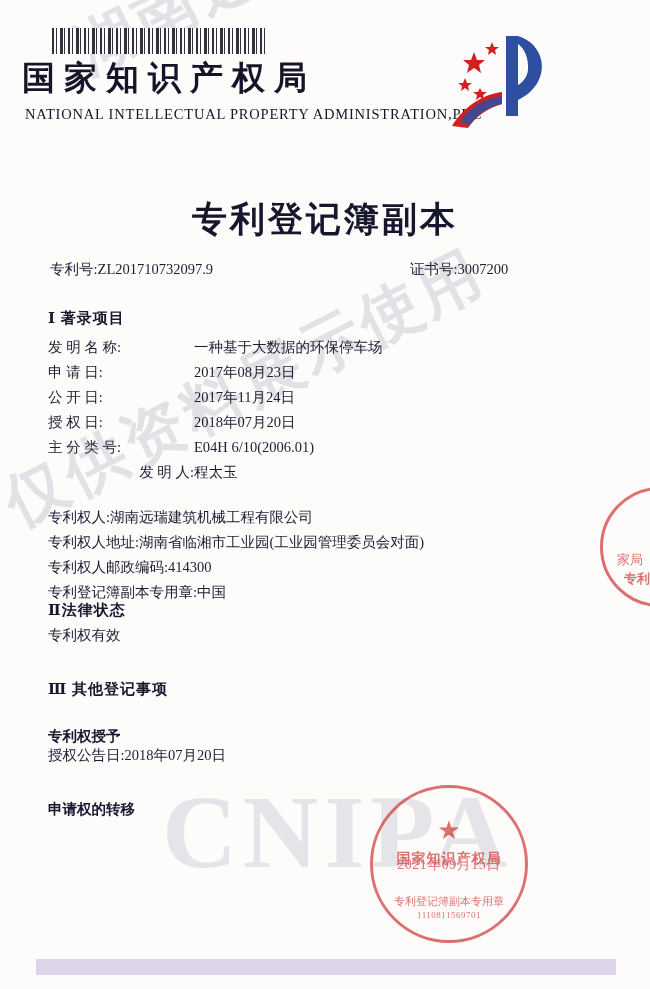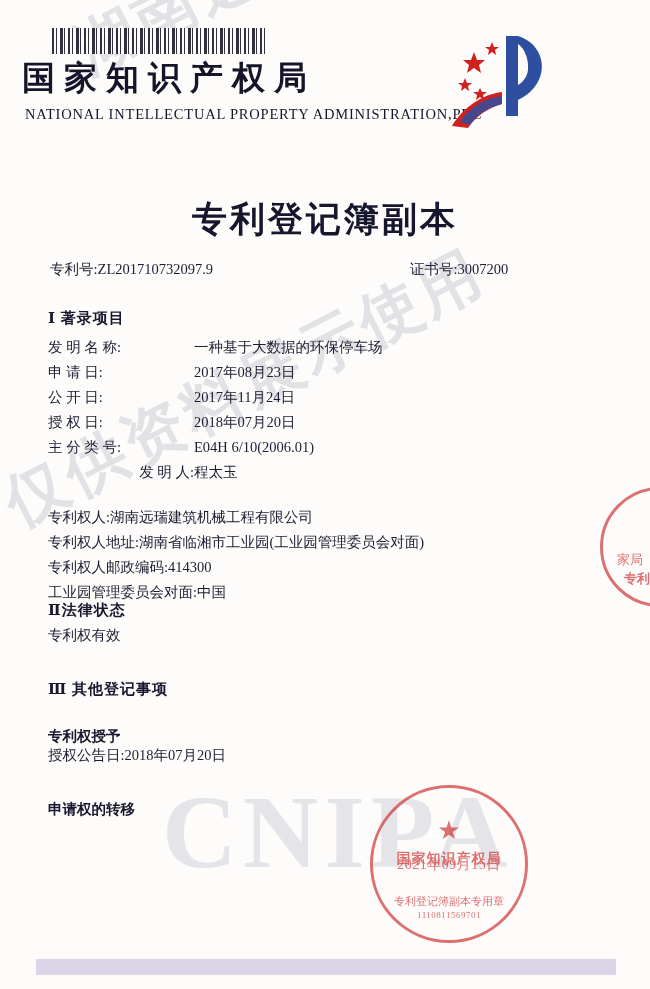--- a/index.html
+++ b/index.html
@@ -351,21 +351,21 @@
   <div class="field" style="top:438px;">
     <span class="flabel">主 分 类 号:</span><span class="fval">E04H 6/10(2006.01)</span>
   </div>
   <div class="field" style="top:463px;text-align:right;">
     <span class="flabel">发 明 人:</span><span class="fval">程太玉</span>
   </div>
 
   <div class="line" style="top:508px;">专利权人:湖南远瑞建筑机械工程有限公司</div>
   <div class="line" style="top:533px;">专利权人地址:湖南省临湘市工业园(工业园管理委员会对面)</div>
   <div class="line" style="top:558px;">专利权人邮政编码:414300</div>
-  <div class="line" style="top:583px;">工业园管理委员会对面:中国</div>
+  <div class="line" style="top:583px;">专利登记簿副本专用章:中国</div>
 
   <div class="sec-head" id="sec2">Ⅱ法律状态</div>
   <div class="line" style="top:626px;">专利权有效</div>
 
   <div class="sec-head" id="sec3">Ⅲ 其他登记事项</div>
   <div class="plain-head" style="top:715px;margin-top:12px;">专利权授予</div>
   <div class="line" style="top:746px;">授权公告日:2018年07月20日</div>
   <div class="plain-head" style="top:800px;">申请权的转移</div>
 
   <div class="stamp stamp-side">

